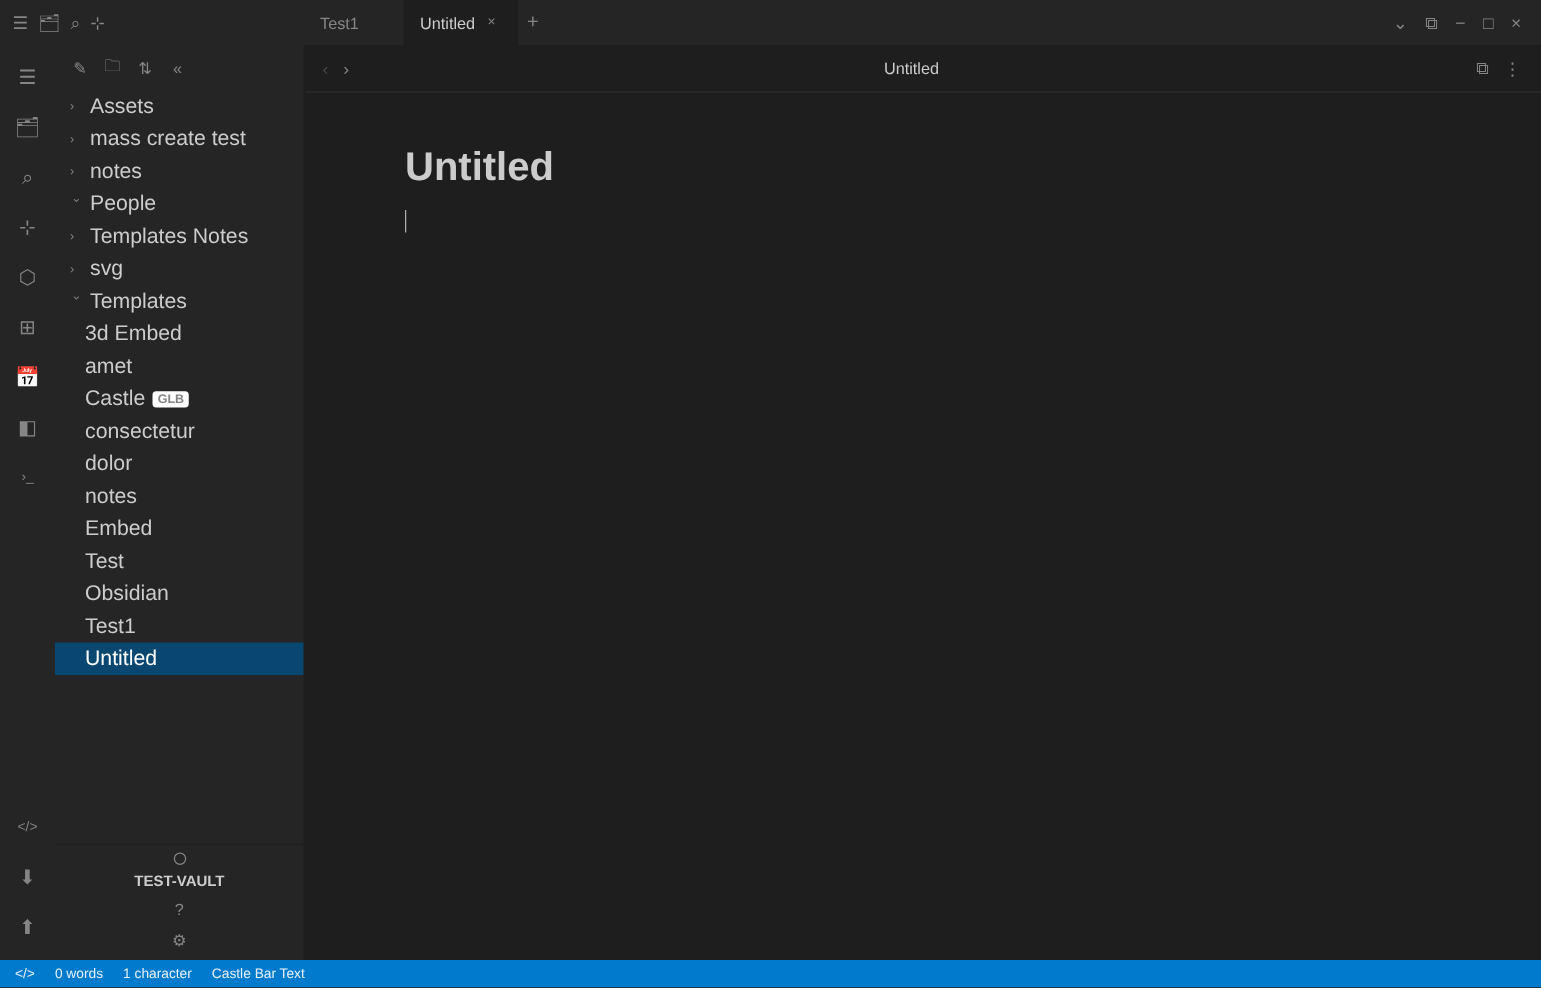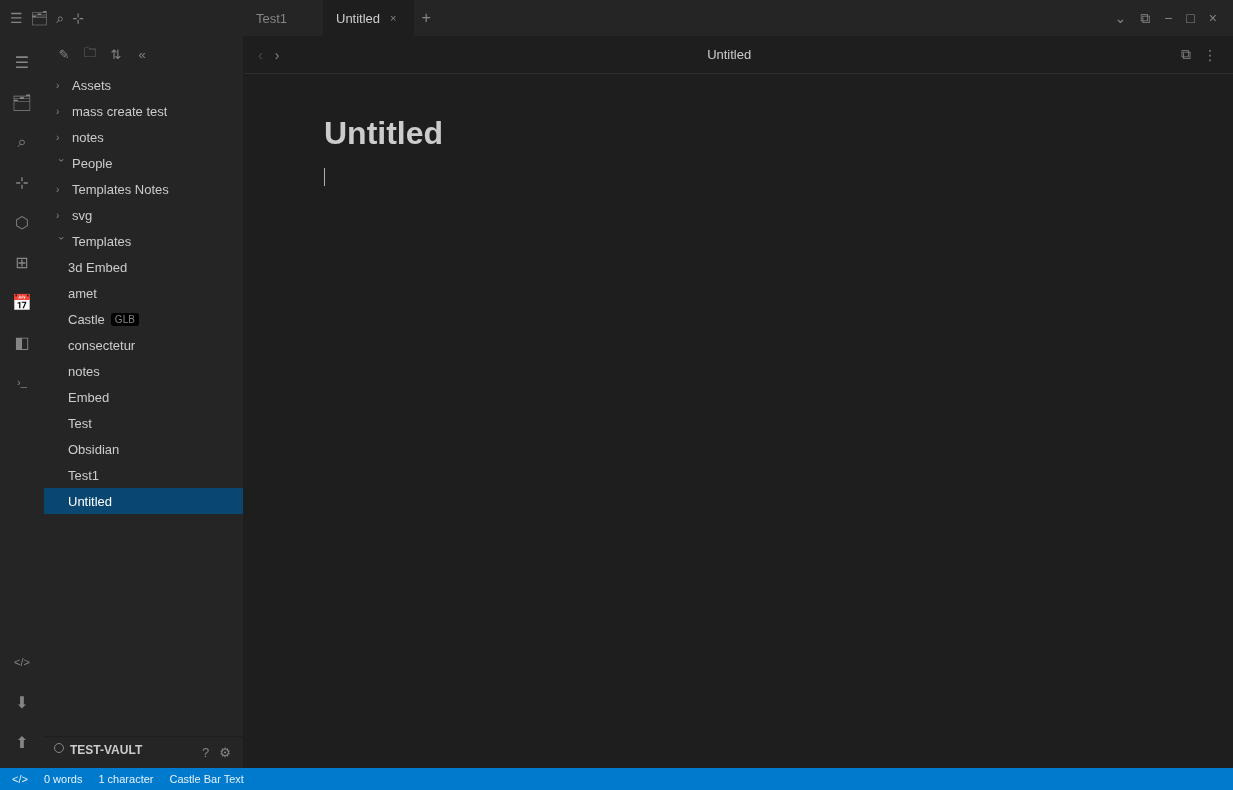--- a/index.html
+++ b/index.html
@@ -185,40 +185,42 @@
     }
 
     .chevron {
       font-size: 10px;
       color: #858585;
       width: 10px;
       flex-shrink: 0;
     }
 
     .item-label {
-      font-size: 13px;
+      font-size: 17px;
       overflow: hidden;
       text-overflow: ellipsis;
     }
 
     .badge {
       font-size: 10px;
       color: #858585;
-      background: #000000;
+      background: #ffffff;
       padding: 1px 4px;
       border-radius: 3px;
+      font-weight: bold;
     }
 
     
     .sidebar-footer {
       display: flex;
-      align-items: flex-start;
+      align-items: center;
       padding: 6px 10px;
       border-top: 1px solid #1e1e1e;
       gap: 6px;
+      flex-direction: column;
     }
     .vault-icon {
       width: 10px;
       height: 10px;
       border: 1px solid #858585;
       border-radius: 50%;
       flex-shrink: 0;
     }
     .vault-name {
       font-size: 12px;
@@ -434,20 +436,23 @@
 
       <div class="sidebar-item sidebar-item-indent">
         <span class="item-label">Castle</span>
         <span class="badge">GLB</span>
       </div>
 
       <div class="sidebar-item sidebar-item-indent">
         <span class="item-label">consectetur</span>
       </div>
 
+      <div class="sidebar-item sidebar-item-indent">
+        <span class="item-label">dolor</span>
+      </div>
 
       <div class="sidebar-item sidebar-item-indent">
         <span class="item-label">notes</span>
       </div>
 
 
       <div class="sidebar-item sidebar-item-indent">
         <span class="item-label">Embed</span>
       </div>
 

